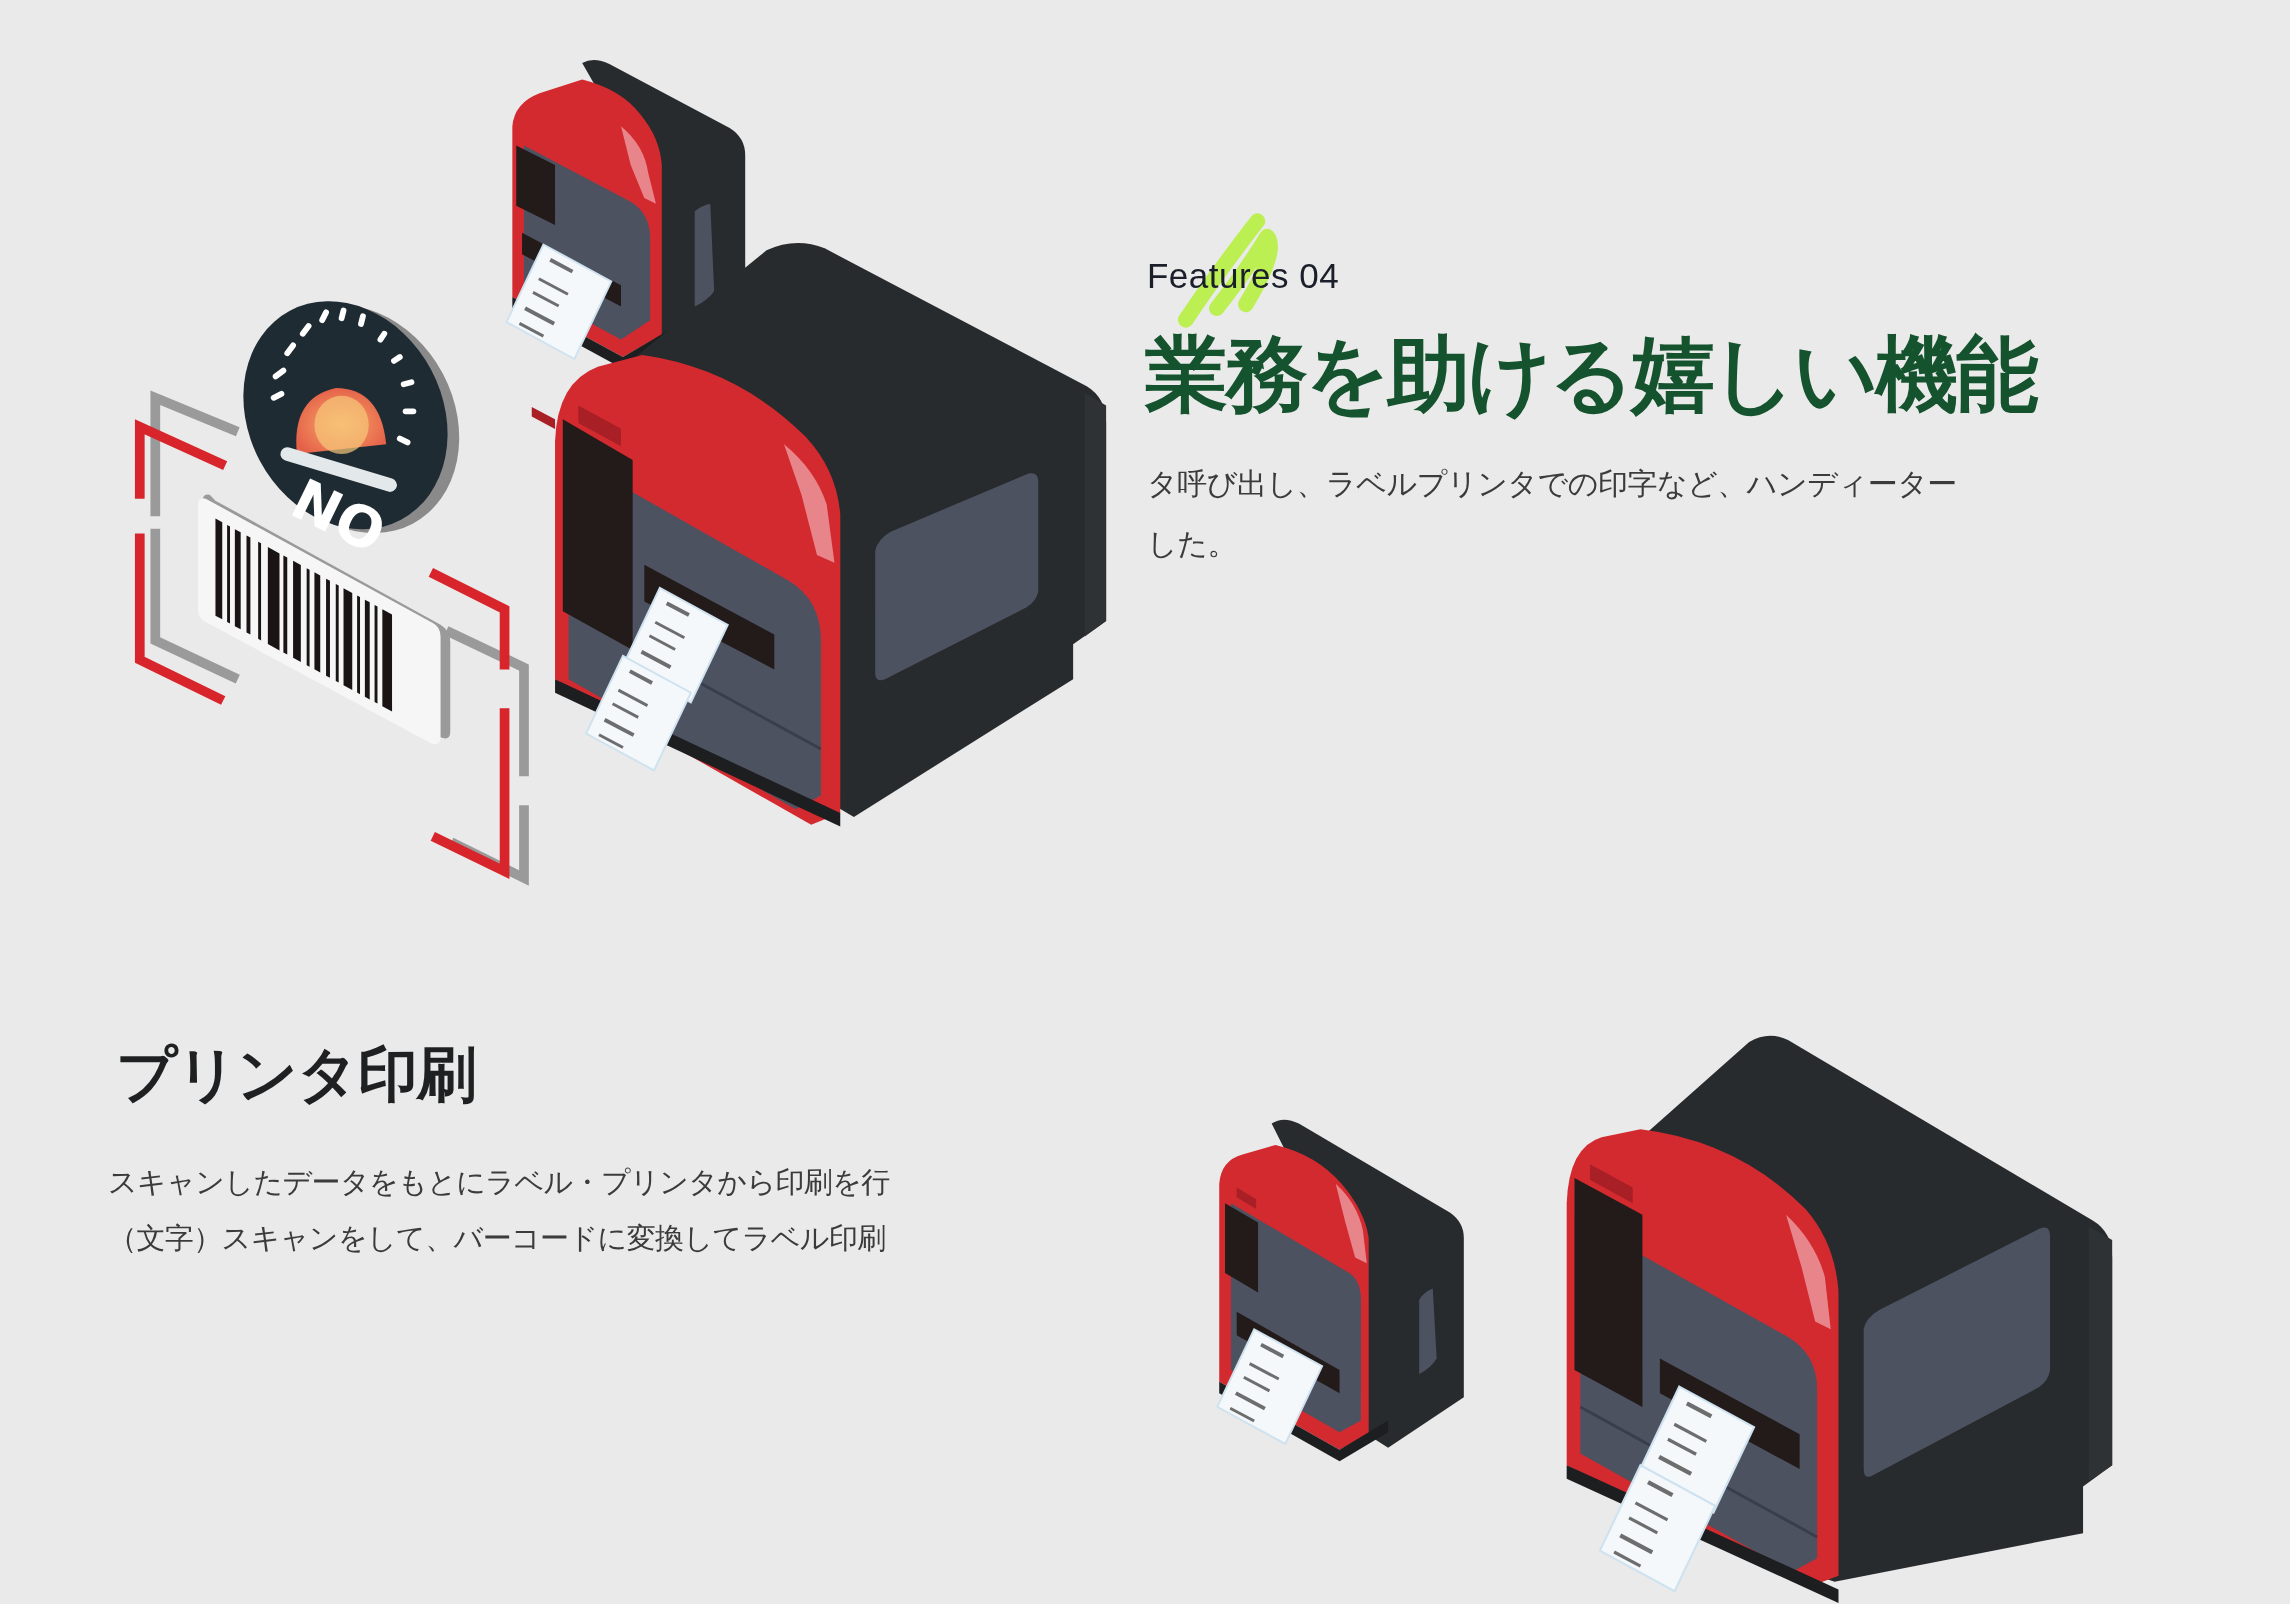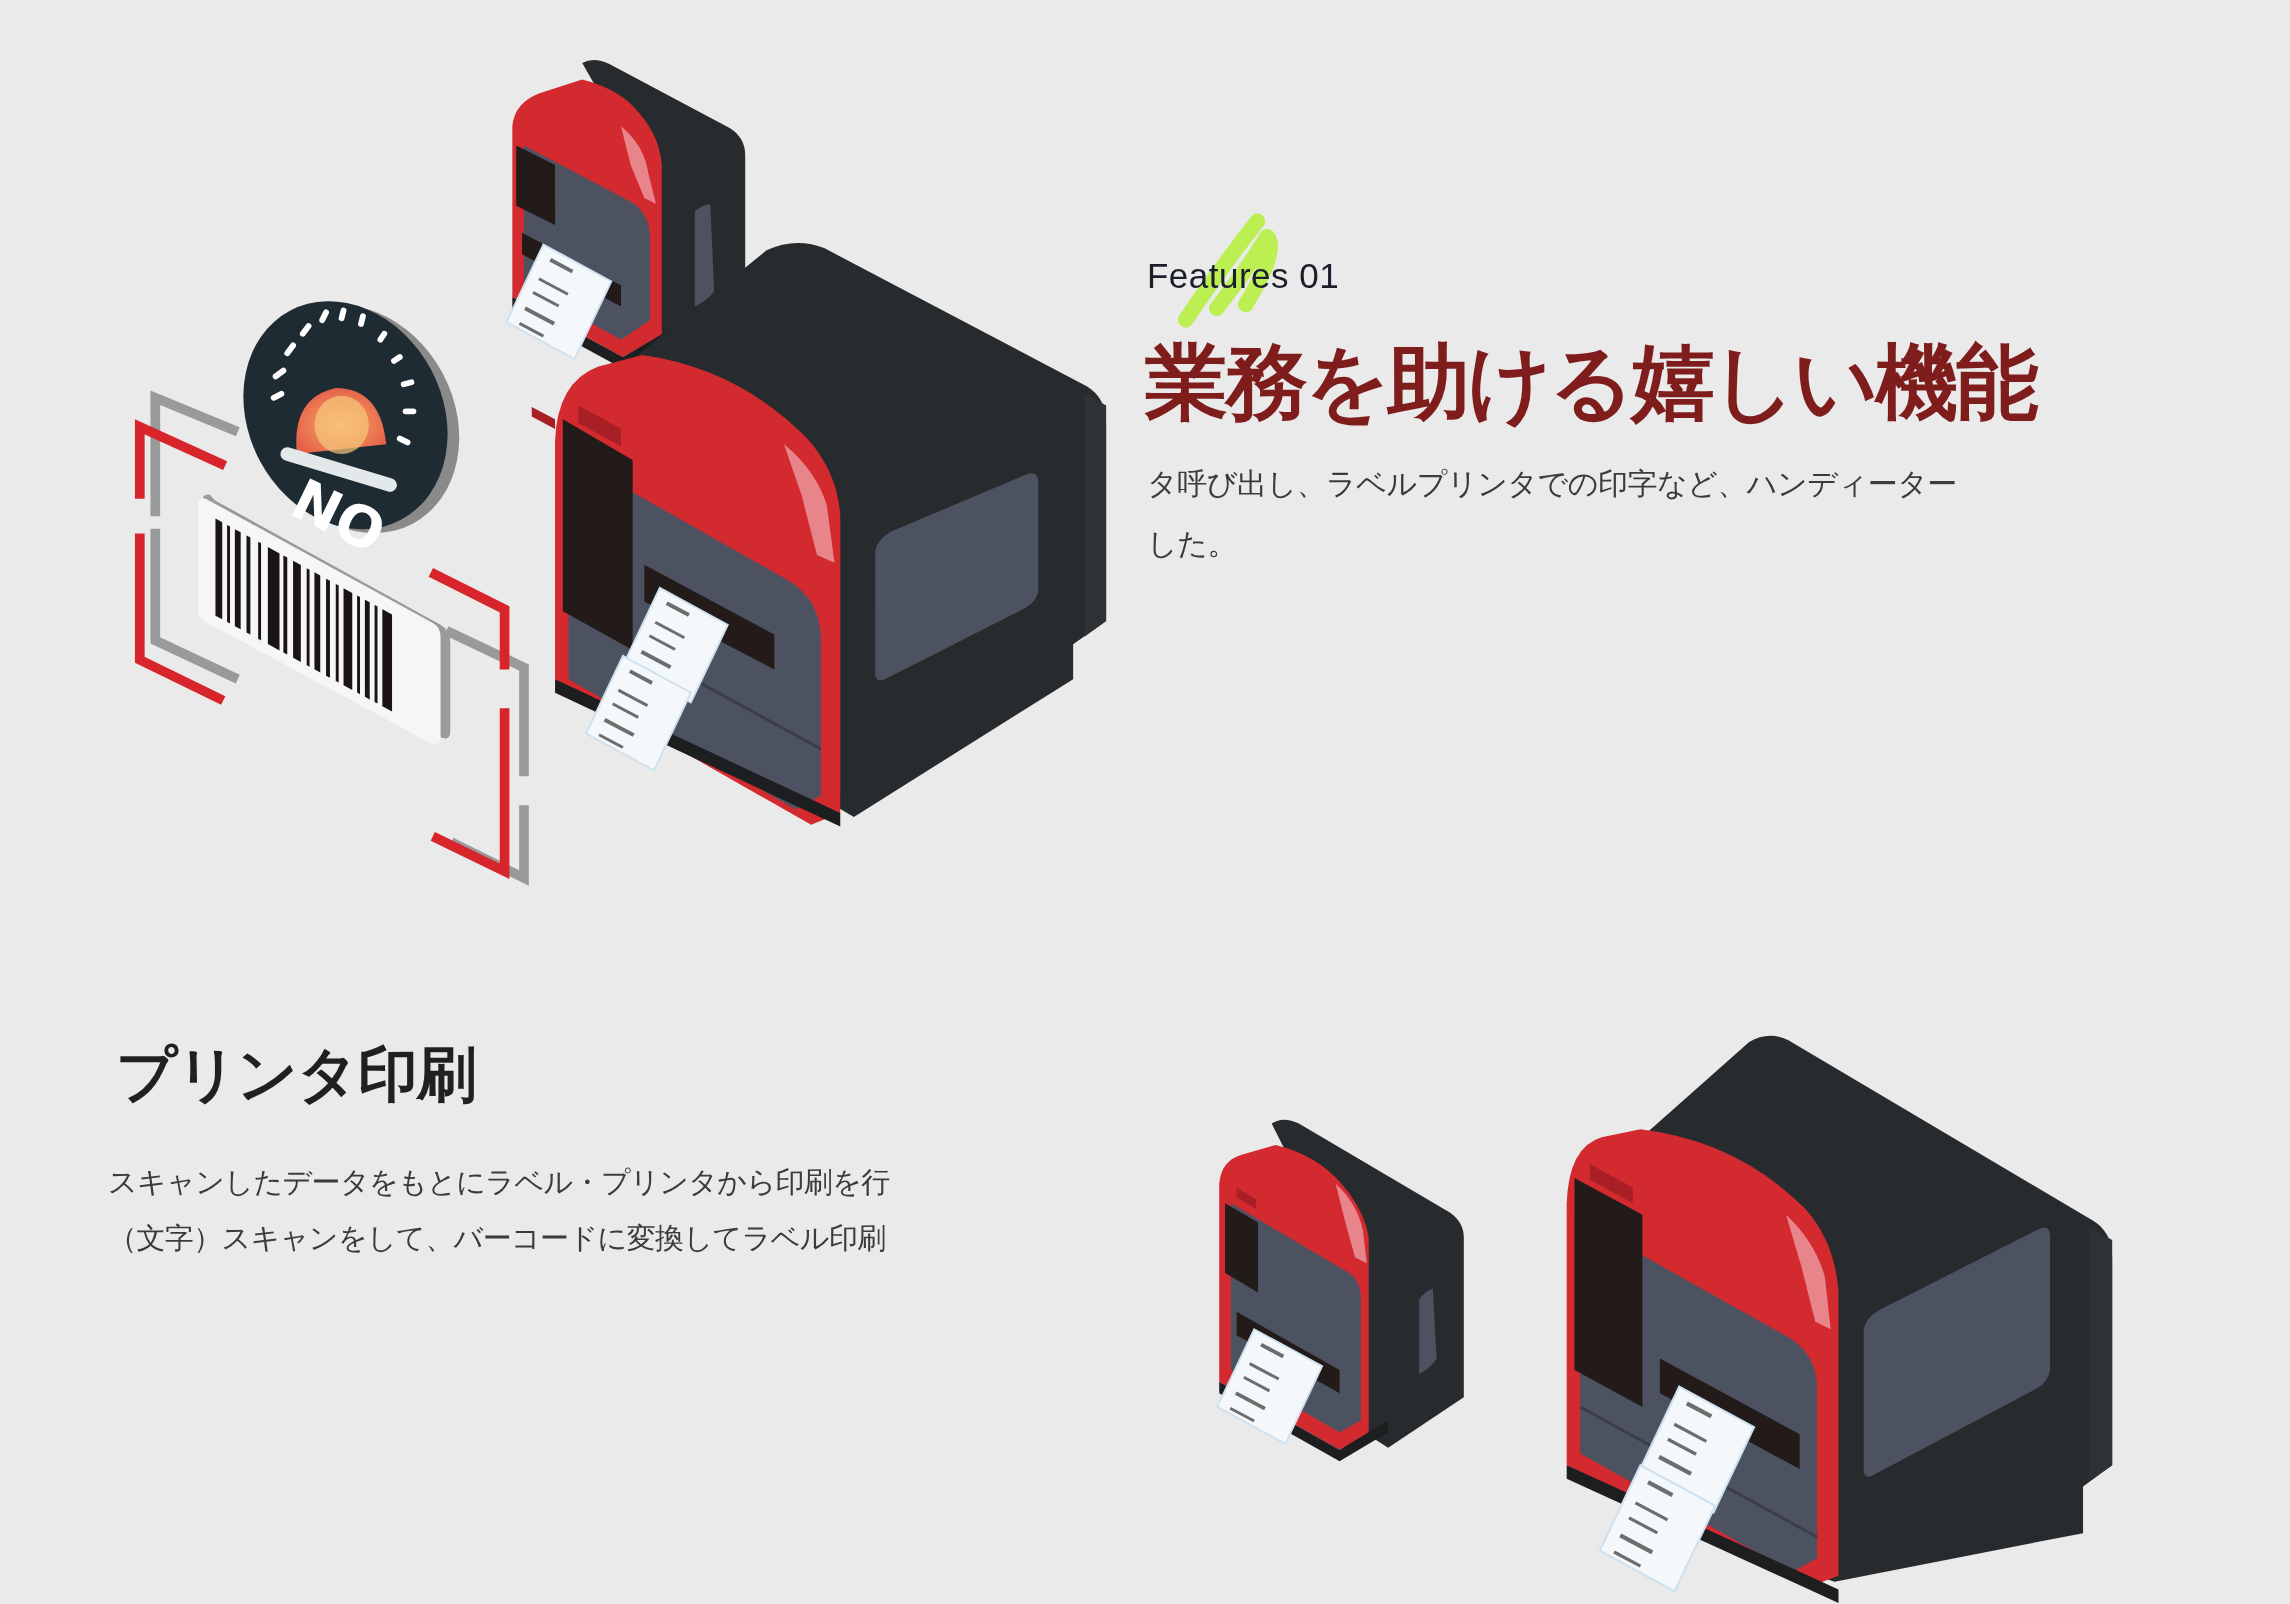--- a/index.html
+++ b/index.html
@@ -35,26 +35,26 @@
       left: 1.9px;
       top: 41px;
       font-family: "Liberation Sans", sans-serif;
       font-size: 35px;
       color: #1b1f2a;
       letter-spacing: 0.5px;
       white-space: nowrap;
     }
     .feature-title {
       left: 1145px;
-      top: 334px;
+      top: 326px;
       font-family: "DejaVu Sans", sans-serif;
       font-weight: bold;
       font-size: 83px;
       line-height: 97px;
-      color: #7f1d1d;
+      color: #14532d;
       letter-spacing: -2.9px;
       white-space: nowrap;
       margin: 0;
     }
     .feature-body {
       left: 1147px;
       top: 454px;
       width: 912px;
       font-family: "DejaVu Sans", sans-serif;
       font-size: 30px;
@@ -228,21 +228,21 @@
         <rect x="394" y="624" width="10" height="100" transform="skewY(28.5) translate(0,-210)"></rect>
       </g>
     </g>
   </svg>
 </div>
 
 <div class="abs feature-eyebrow-wrap">
   <svg class="scribble" width="126" height="109" viewBox="0 0 130 112">
     <path d="M8,108 Q40,60 82,6 M40,96 Q70,58 92,22 Q104,36 70,92" fill="none" stroke="#b9ef4a" stroke-width="16" stroke-linecap="round" stroke-linejoin="round" opacity="0.95"></path>
   </svg>
-  <span class="eyebrow">Features 01</span>
+  <span class="eyebrow">Features 04</span>
 </div>
 
 <h1 class="abs feature-title">業務を助ける嬉しい機能</h1>
 
 <p class="abs feature-body">
   <span>タ呼び出し、ラベルプリンタでの印字など、ハンディーター</span>
   <span>した。</span>
 </p>
 
 <h2 class="abs print-title">プリンタ印刷</h2>

